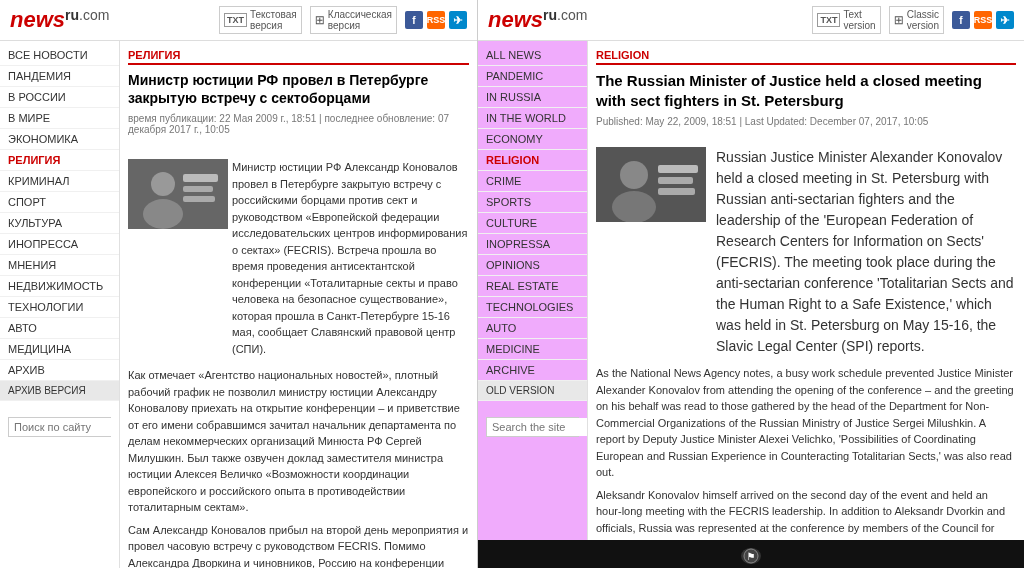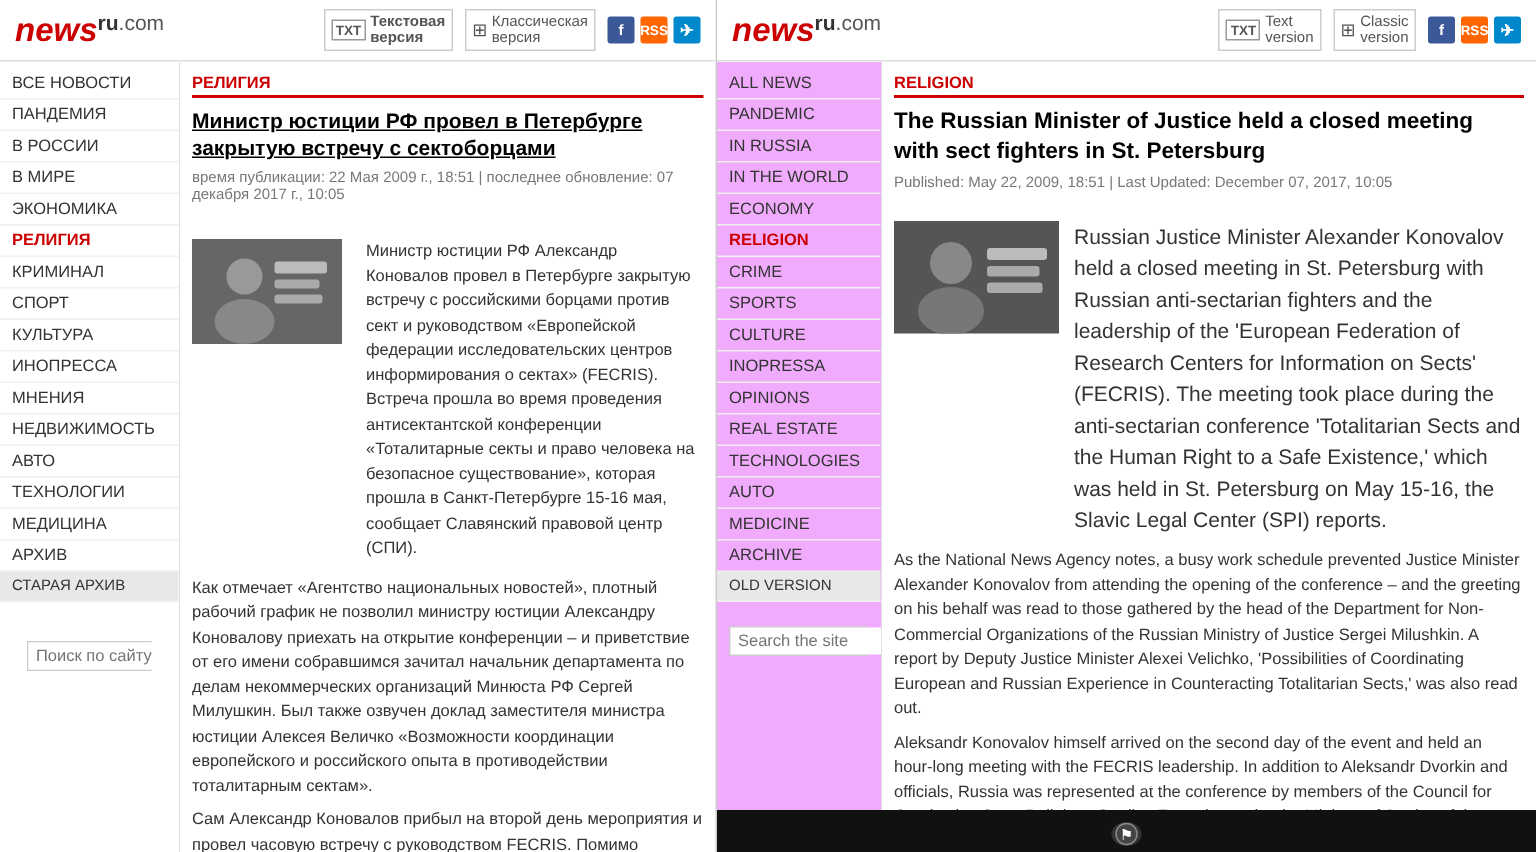--- a/index.html
+++ b/index.html
@@ -21,23 +21,23 @@
     .tg { background: #0088cc; }
 
     .left-content { display: flex; flex: 1; overflow: hidden; }
     .left-sidebar { width: 120px; background: #fff; border-right: 1px solid #e0e0e0; padding: 4px 0; overflow-y: auto; flex-shrink: 0; }
     .left-nav-item { padding: 4px 8px; font-size: 11px; color: #333; cursor: pointer; border-bottom: 1px solid #f0f0f0; white-space: nowrap; }
     .left-nav-item.active { color: #cc0000; font-weight: bold; }
     .left-nav-item.old-version { background: #e8e8e8; font-size: 10px; }
 
     .left-main { flex: 1; overflow-y: auto; padding: 8px; }
     .section-label { font-size: 11px; color: #cc0000; font-weight: bold; text-transform: uppercase; margin-bottom: 6px; border-bottom: 2px solid #cc0000; padding-bottom: 2px; }
-    .article-title-ru { font-size: 14px; font-weight: bold; color: #000; line-height: 1.3; margin-bottom: 6px; text-decoration: underline; }
+    .article-title-ru { font-size: 14px; font-weight: bold; color: #000; line-height: 1.3; margin-bottom: 6px; }
     .article-meta { font-size: 10px; color: #777; margin-bottom: 24px; }
-    .article-body { display: flex; gap: 16px; margin-bottom: 8px; }
+    .article-body { display: flex; gap: 4px; margin-bottom: 8px; }
     .article-image { width: 100px; height: 70px; background: #888; flex-shrink: 0; overflow: hidden; }
     .article-image-placeholder { width: 100%; height: 100%; background: linear-gradient(135deg, #666 0%, #999 50%, #555 100%); display: flex; align-items: center; justify-content: center; }
     .article-text { font-size: 11px; color: #333; line-height: 1.5; }
     .article-continued { font-size: 11px; color: #333; line-height: 1.5; margin-top: 10px; }
     .search-box { margin-top: 8px; display: flex; border: 1px solid #ccc; }
     .search-input { flex: 1; padding: 3px 5px; font-size: 11px; border: none; outline: none; }
 
     
     .right-panel { width: 546px; background: #fff; display: flex; flex-direction: column; overflow: hidden; }
     .right-header { background: #fff; padding: 6px 10px; display: flex; align-items: center; justify-content: space-between; border-bottom: 1px solid #ddd; }
@@ -78,21 +78,21 @@
 
   <div class="left-header">
     <div class="logo-left">
       <span class="logo-news-left">news</span>
         <span class="logo-ru-left">ru</span>
         <span class="logo-com-left">.com</span>
     </div>
     <div class="header-right-left">
       <div class="header-icon-box">
         <span style="font-size:9px;font-weight:bold;border:1px solid #999;padding:1px 2px;">TXT</span>
-        <span style="font-size:10px;font-weight:bold;"><span>Текстовая</span><br><span>версия</span></span>
+        <span style="font-size:10px;"><span>Текстовая</span><br><span>версия</span></span>
       </div>
       <div class="header-icon-box">
         <span style="font-size:12px;">⊞</span>
         <span style="font-size:10px;"><span>Классическая</span><br><span>версия</span></span>
       </div>
       <div class="social-icons">
         <div class="social-icon fb">f</div>
         <div class="social-icon rss" style="font-size:9px;">RSS</div>
         <div class="social-icon tg" style="font-size:11px;">✈</div>
       </div>
@@ -107,26 +107,26 @@
       <div class="left-nav-item">В РОССИИ</div>
       <div class="left-nav-item">В МИРЕ</div>
       <div class="left-nav-item">ЭКОНОМИКА</div>
       <div class="left-nav-item active">РЕЛИГИЯ</div>
       <div class="left-nav-item">КРИМИНАЛ</div>
       <div class="left-nav-item">СПОРТ</div>
       <div class="left-nav-item">КУЛЬТУРА</div>
       <div class="left-nav-item">ИНОПРЕССА</div>
       <div class="left-nav-item">МНЕНИЯ</div>
       <div class="left-nav-item">НЕДВИЖИМОСТЬ</div>
+      <div class="left-nav-item">ТЕХНОЛОГИИ</div>
       <div class="left-nav-item">АВТО</div>
-      <div class="left-nav-item">ТЕХНОЛОГИИ</div>
       <div class="left-nav-item">МЕДИЦИНА</div>
       <div class="left-nav-item">АРХИВ</div>
-      <div class="left-nav-item old-version">СТАРАЯ АРХИВ</div>
-      <div style="padding:18px;">
+      <div class="left-nav-item old-version">АРХИВ ВЕРСИЯ</div>
+      <div style="padding:8px;">
         <div class="search-box">
           <input class="search-input" type="text" placeholder="Поиск по сайту" style="">
 
         </div>
       </div>
     </div>
 
     <div class="left-main">
       <div class="section-label">РЕЛИГИЯ</div>
       <div class="article-title-ru">Министр юстиции РФ провел в Петербурге закрытую встречу с сектоборцами</div>

